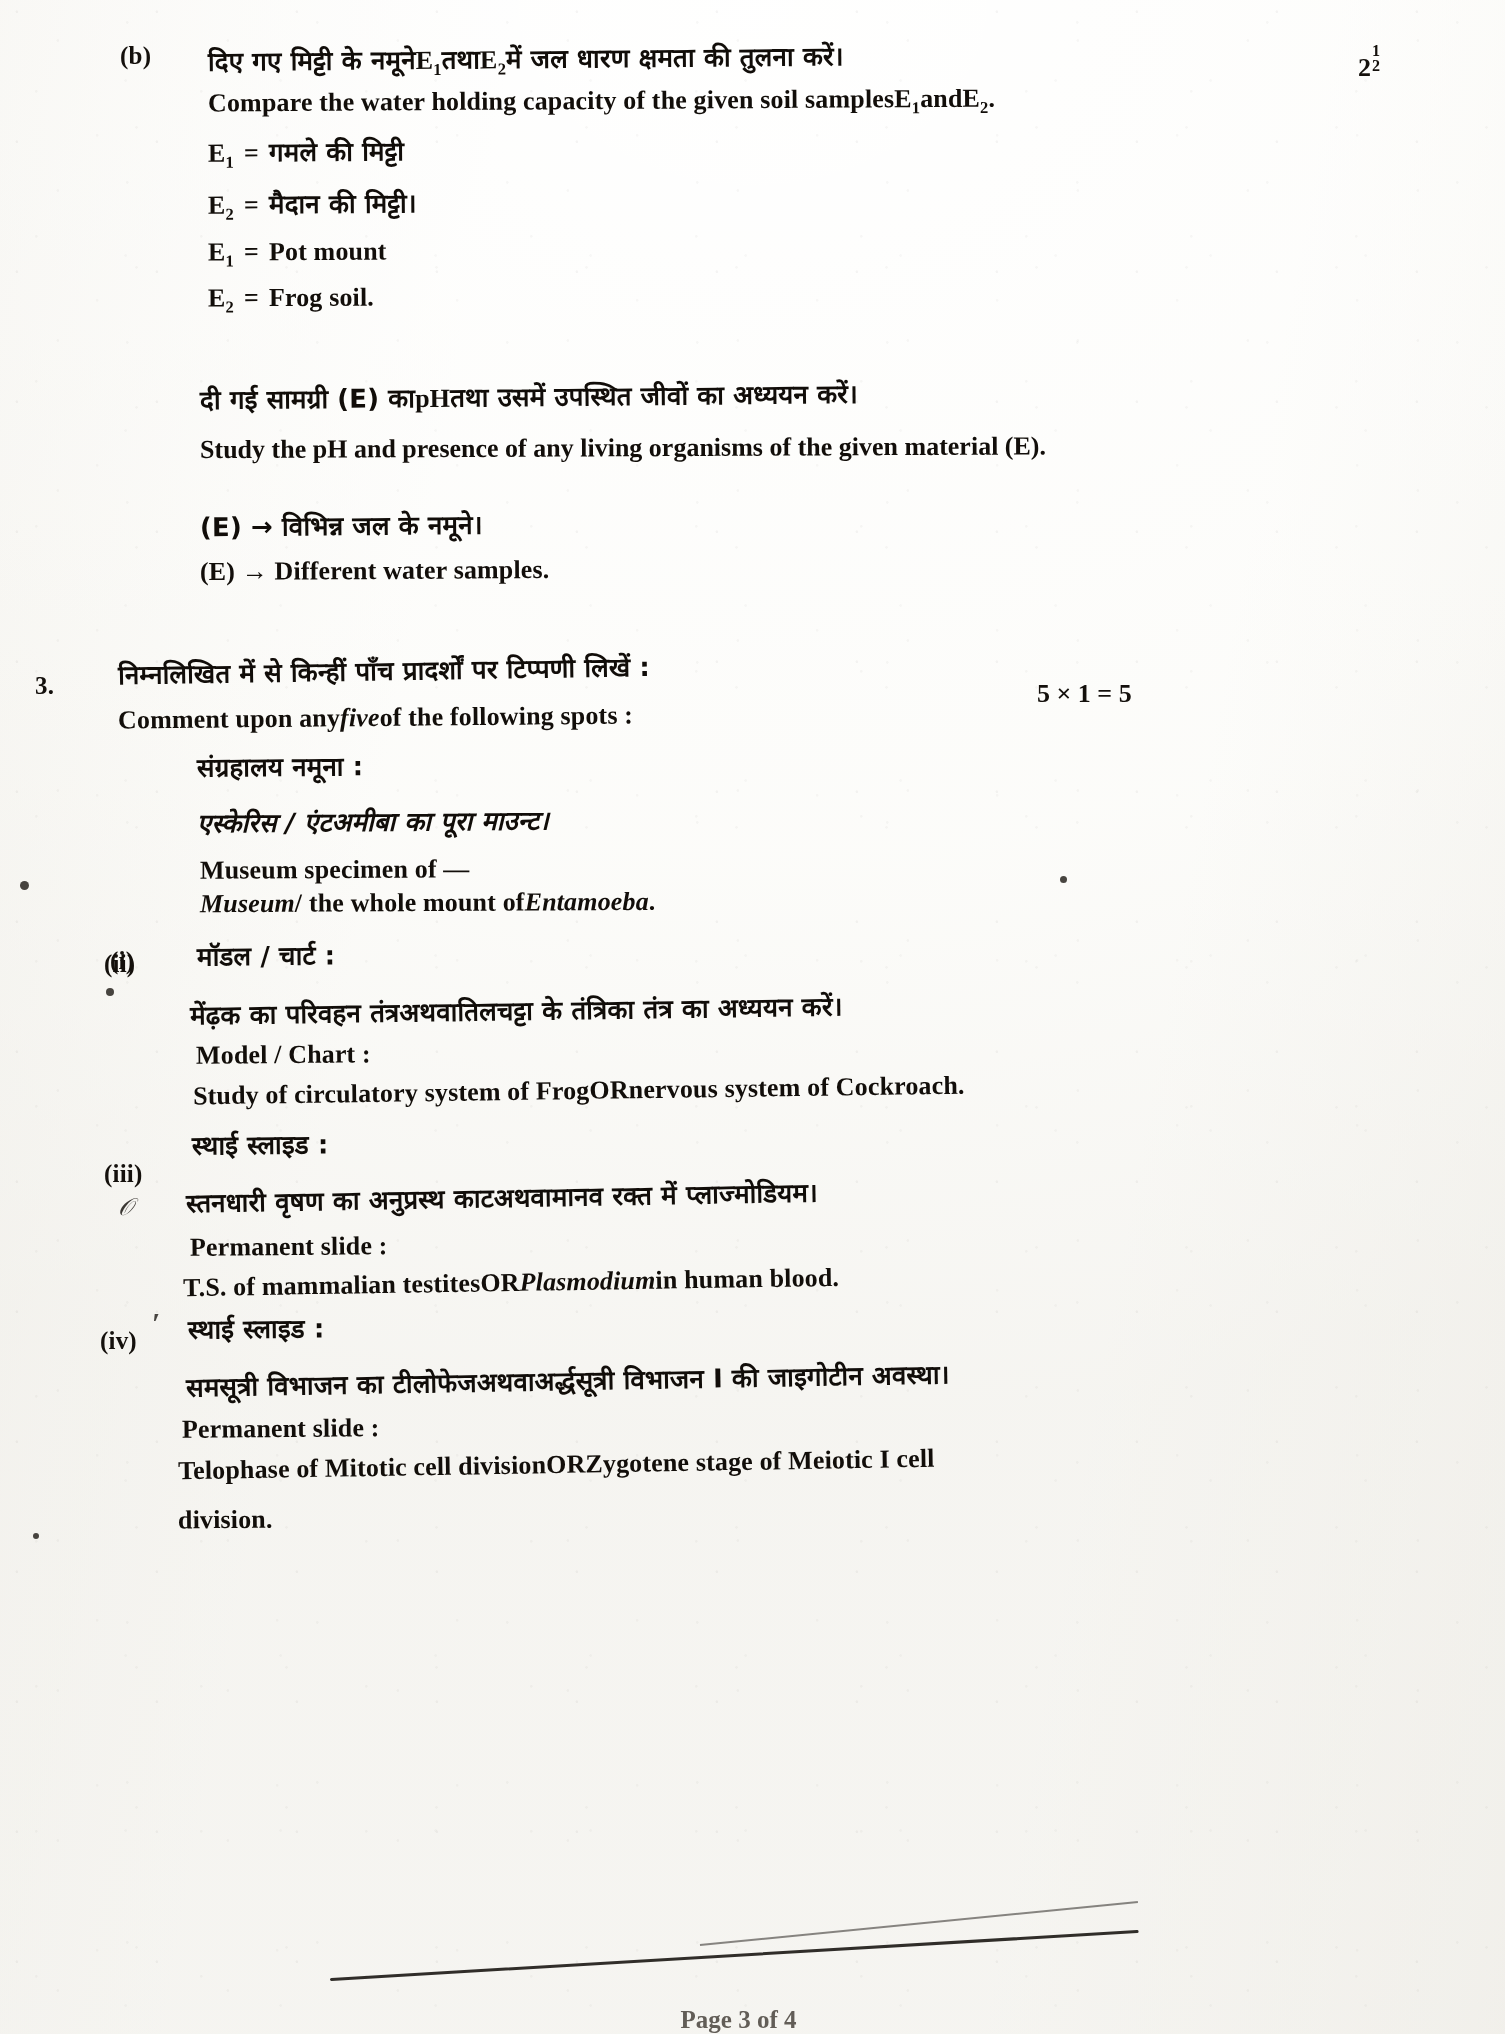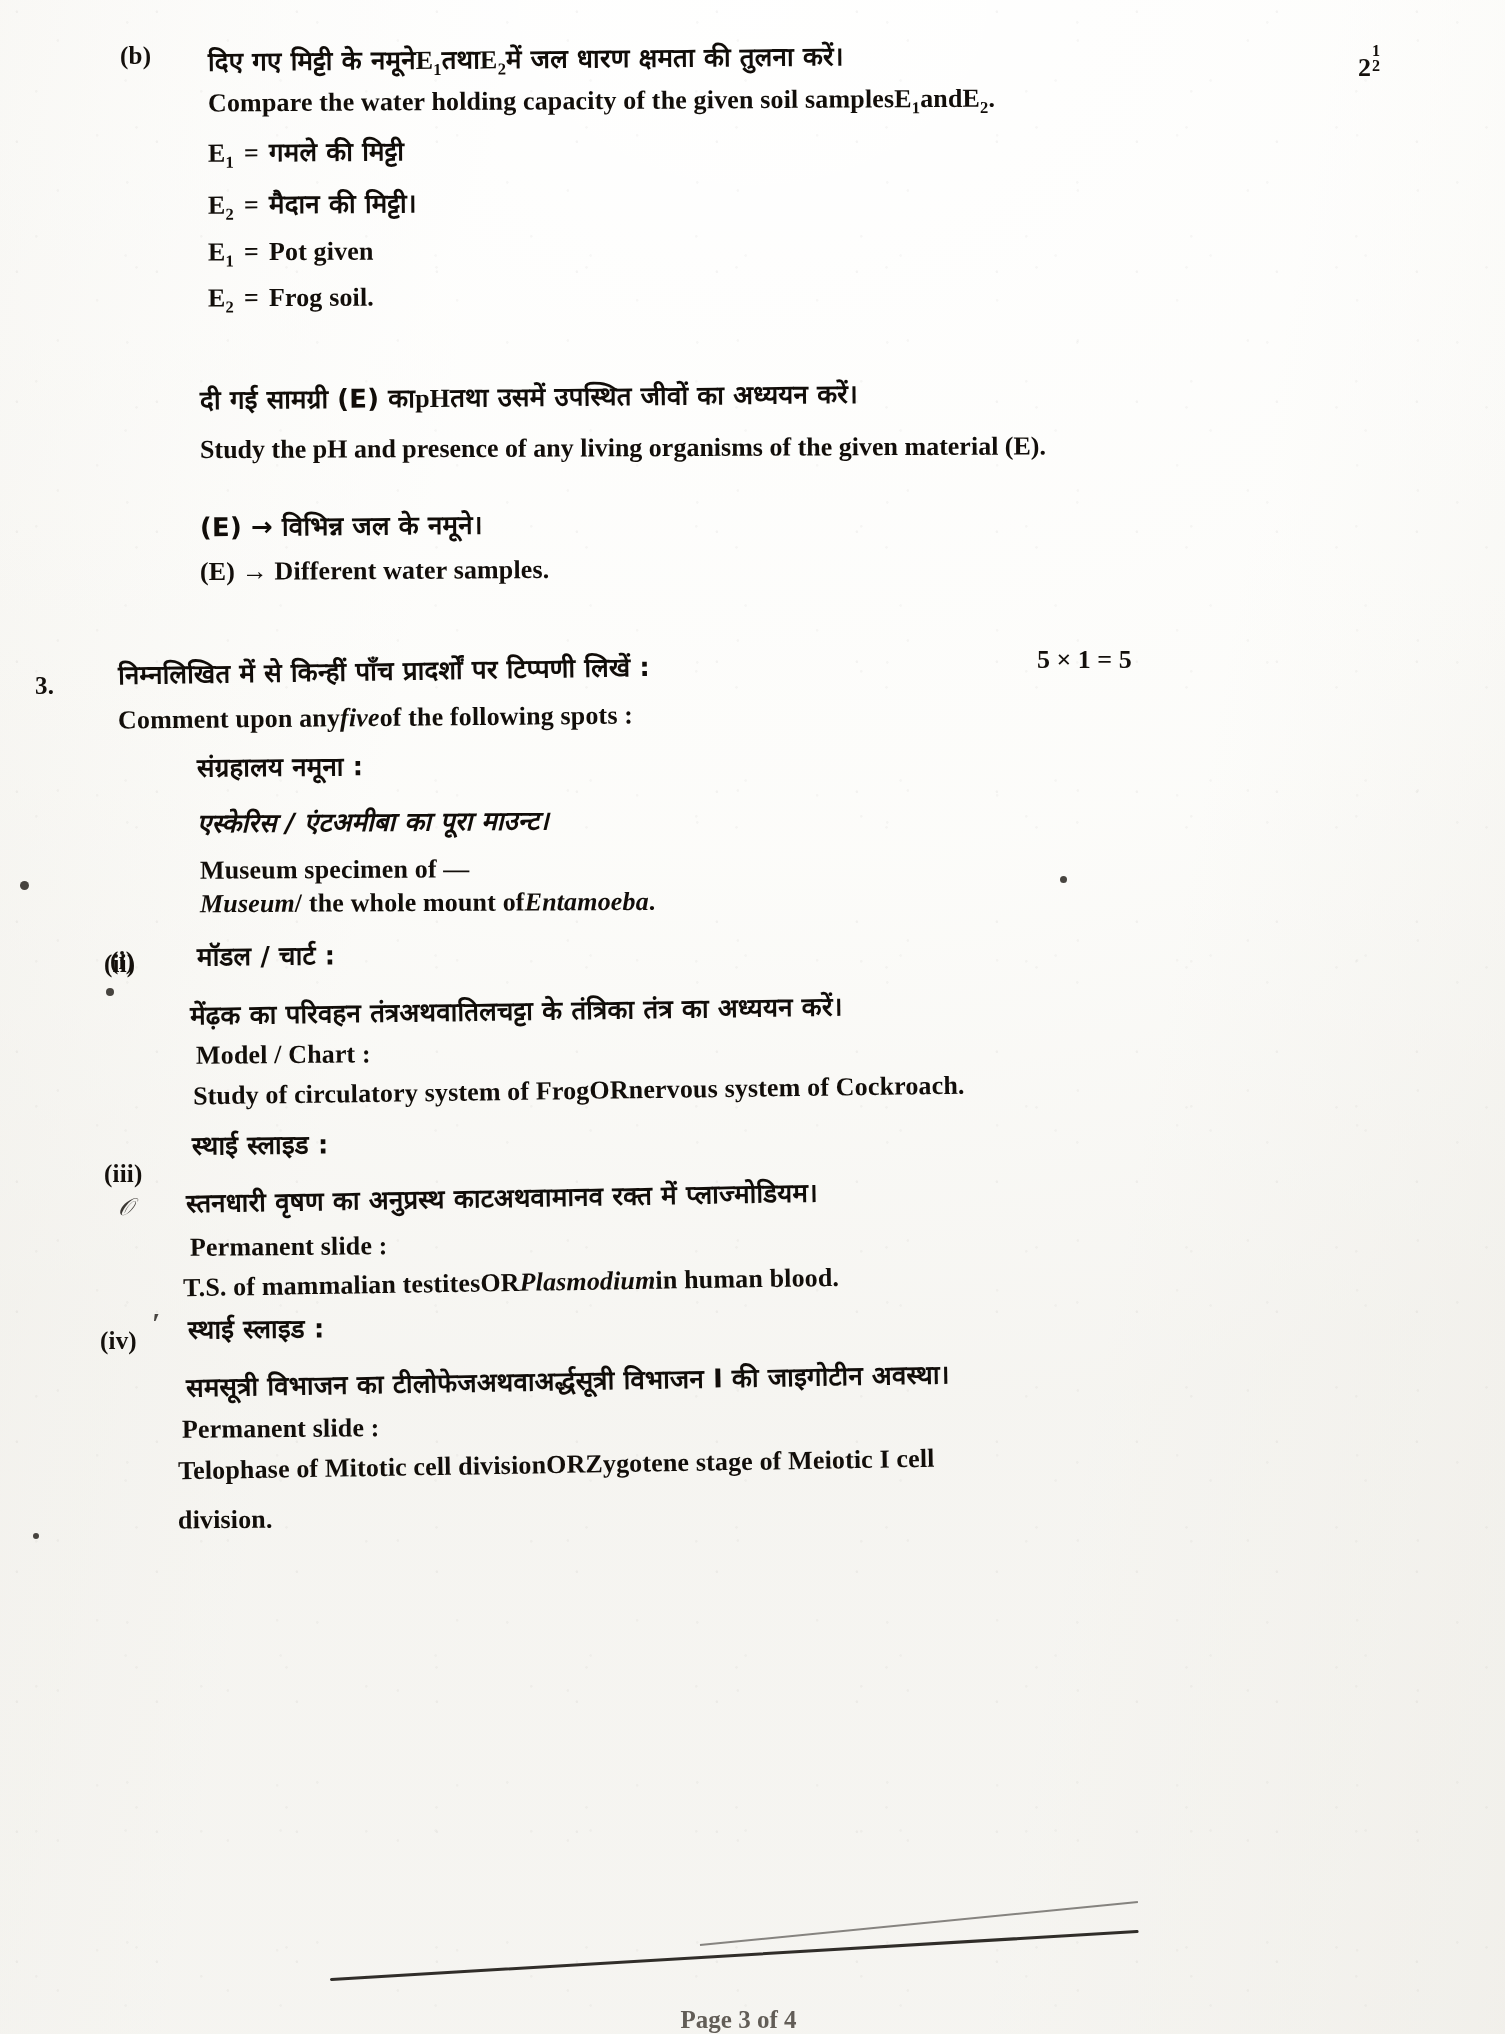--- a/index.html
+++ b/index.html
@@ -233,21 +233,21 @@
 
   <div class="row" style="left:208px; top:185px; transform:rotate(-0.4deg);">
     <span class="en">E<span class="sub">2</span></span>
     <span class="en" style="margin:0 10px;">=</span>
     <span class="hi">मैदान की मिट्टी।</span>
   </div>
 
   <div class="row" style="left:208px; top:237px; transform:rotate(-0.3deg);">
     <span class="en">E<span class="sub">1</span></span>
     <span class="en" style="margin:0 10px;">=</span>
-    <span class="en">Pot given</span>
+    <span class="en">Pot mount</span>
   </div>
 
   <div class="row" style="left:208px; top:283px; transform:rotate(-0.3deg);">
     <span class="en">E<span class="sub">2</span></span>
     <span class="en" style="margin:0 10px;">=</span>
     <span class="en">Frog soil.</span>
   </div>
 
 
   <div class="row" style="left:200px; top:378px; transform:rotate(-0.55deg);">
@@ -264,21 +264,21 @@
 
   <div class="row" style="left:200px; top:556px; transform:rotate(-0.35deg);">
     <span class="en">(E) → Different water samples.</span>
   </div>
 
 
   <div class="row" style="left:35px; top:672px;">
     <span class="marker">3.</span>
   </div>
 
-  <div class="marks" style="left:1037px; top:645px;text-align:center;">5 × 1 = 5</div>
+  <div class="marks" style="left:1037px; top:679px;text-align:center;">5 × 1 = 5</div>
 
   <div class="row" style="left:118px; top:652px; transform:rotate(-0.9deg);">
     <span class="hi">निम्नलिखित में से किन्हीं पाँच प्रादर्शों पर टिप्पणी लिखें :</span>
   </div>
 
   <div class="row" style="left:118px; top:703px; transform:rotate(-0.55deg);">
     <span class="en">Comment upon any </span>
     <span class="en it">five</span>
     <span class="en"> of the following spots :</span>
   </div>

